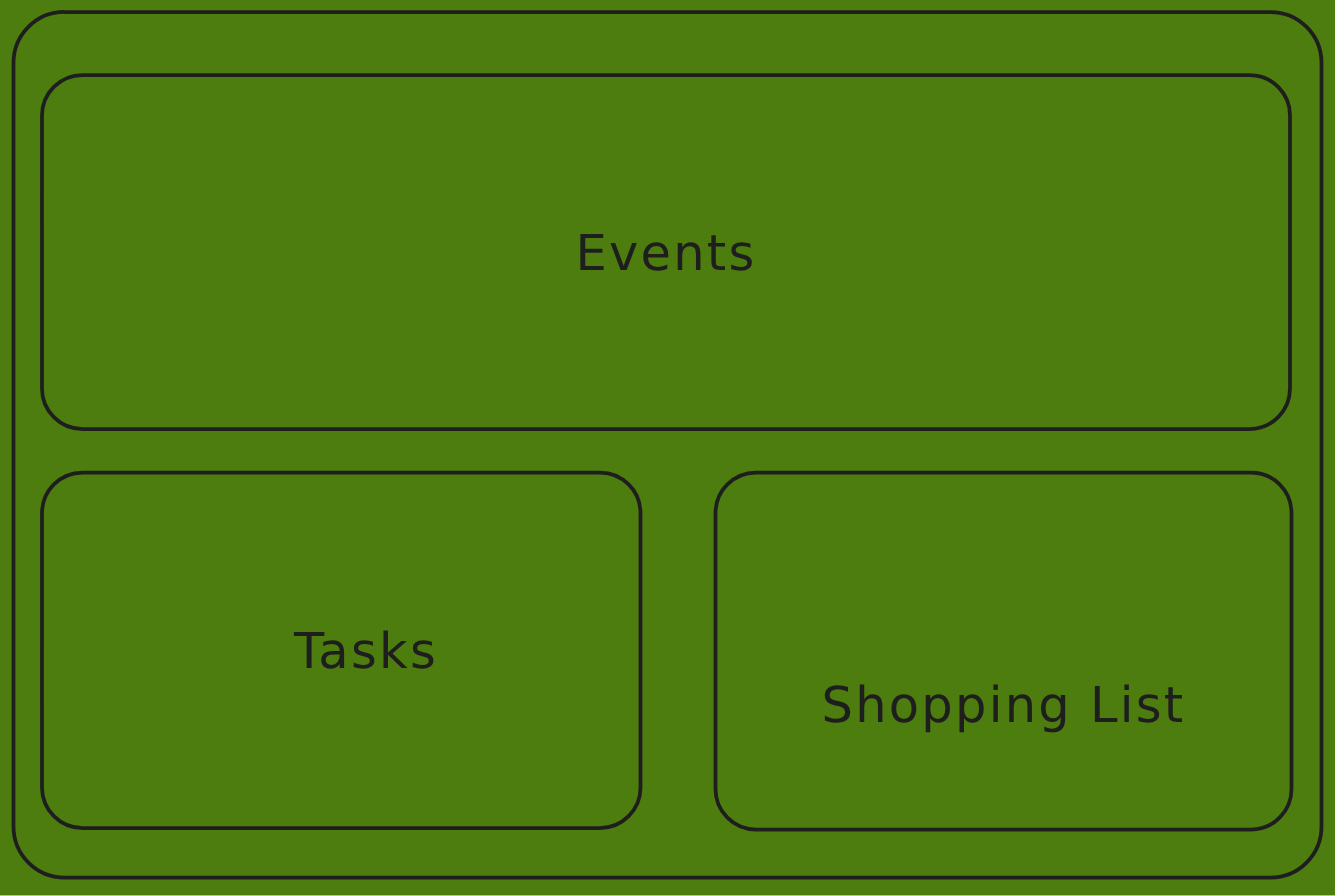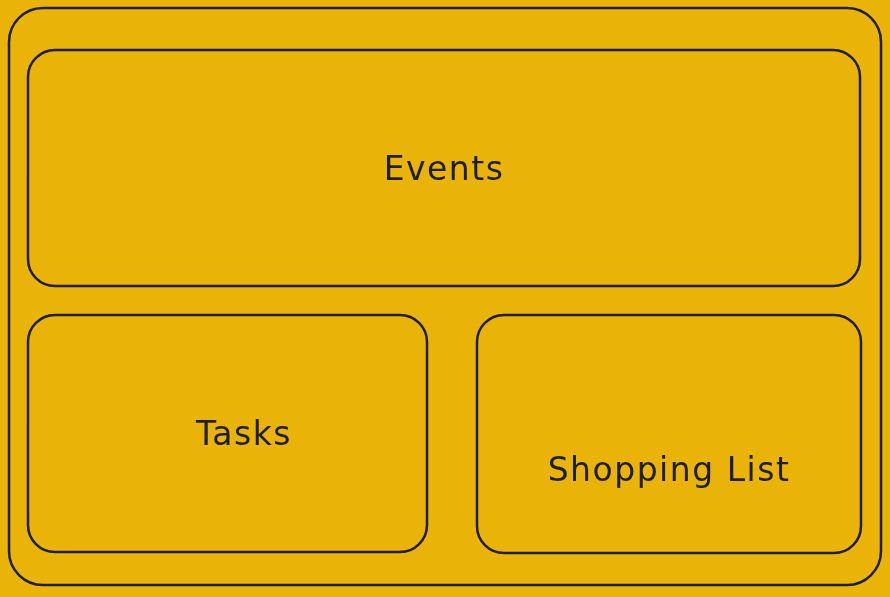--- a/index.html
+++ b/index.html
@@ -4,21 +4,21 @@
 <style>
   html, body {
     margin: 0;
     padding: 0;
     background: #ffffff;
   }
   .canvas {
     position: relative;
     width: 890px;
     height: 597px;
-    background: #eab308;
+    background: #4d7c0f;
     overflow: hidden;
     font-family: "DejaVu Sans", sans-serif;
   }
   .sketch-svg {
     position: absolute;
     left: 0;
     top: 0;
     width: 890px;
     height: 597px;
   }

